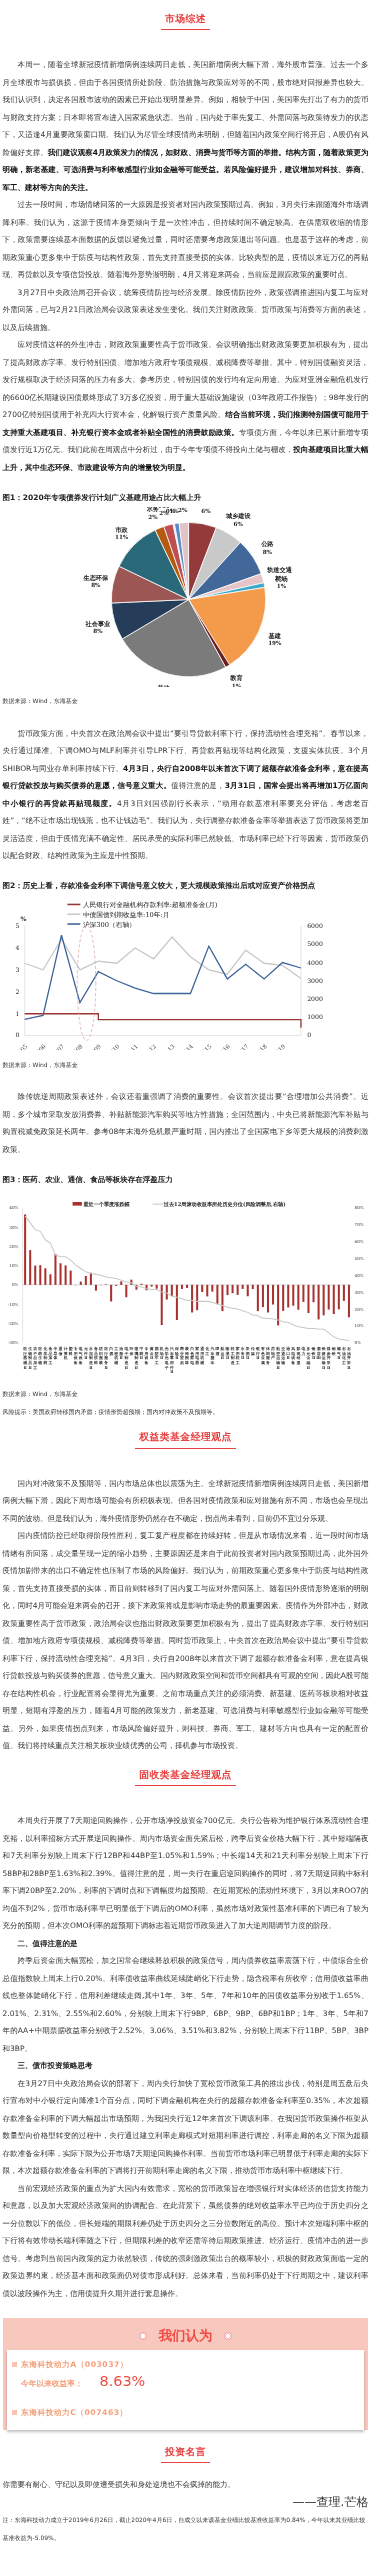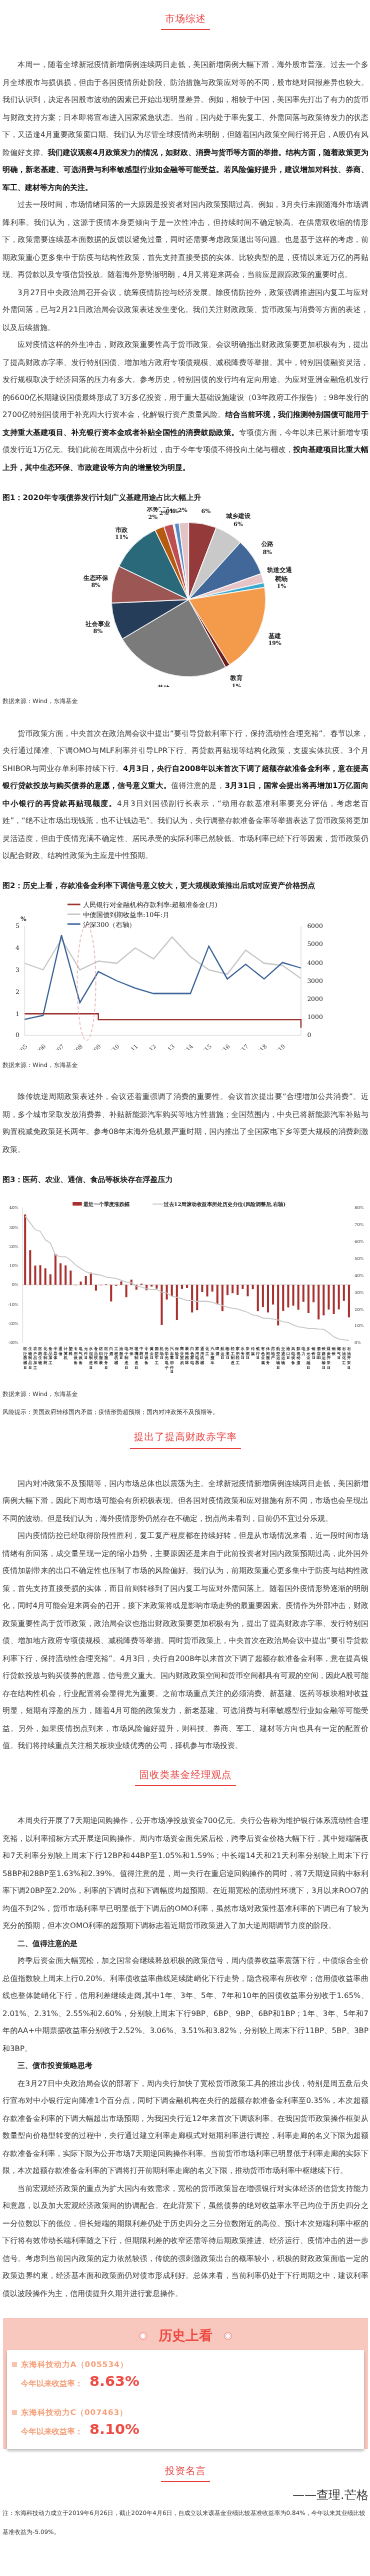--- a/index.html
+++ b/index.html
@@ -1,40 +1,40 @@
 <!DOCTYPE html>
 <html style="font-size:8.2px"><head>
 <meta charset="utf-8">
 <style>
   * { box-sizing: border-box; margin: 0; padding: 0; }
   html, body { width: 371px; background: #ffffff; }
   body { font-family: "DejaVu Sans", "Liberation Sans", sans-serif; color: #333; font-size: 7.5px; }
   .page { width: 371px; padding: 0 2.6px; }
   .sec-title { text-align: center; margin: 14.4px 0 26px; }
-  .sec-title span { display: inline-block; color: #e8403f; font-weight: normal; font-size: 9.8px; padding: 0 4.1px 3.1px; border-bottom: 1.5px solid #e8403f; letter-spacing: 0.5px; }
+  .sec-title span { display: inline-block; color: #e8403f; font-weight: bold; font-size: 9.8px; padding: 0 4.1px 3.1px; border-bottom: 1.5px solid #e8403f; letter-spacing: 0.5px; }
   .sec-title.first { margin-top: 13.4px; }
   p.body { line-height: 17.5px; text-indent: 2em; text-align: justify; margin-bottom: 0; }
   p.body b { color: #111; }
   .fig-title { font-weight: bold; font-size: 7.5px; color: #222; margin: 16.5px 0 4.1px; }
   .source { font-size: 6px; color: #333; margin: 8.2px 0 18.5px; }
   .risk-line { font-size: 6px; color: #333; margin: -9.3px 0 5.2px; }
   .subhead { font-weight: bold; text-indent: 2em; line-height: 17.5px; color: #222; }
   svg text { font-family: "DejaVu Serif", serif; }
   .chart-wrap { position: relative; }
   
   .hot { background: #f8c7bd; margin: 15.5px 0 0; padding: 9.3px 4.1px 0; }
   .hot-title { text-align: center; color: #ef4b43; font-weight: bold; font-size: 13.4px; margin-bottom: 5.2px; }
   .hot-title .pin { display: inline-block; width: 8.2px; height: 8.2px; border-radius: 50%; background: radial-gradient(circle,#fff 30%, #f3a7a5 31%, #fff 60%, #f3a7a5 61%); vertical-align: middle; margin: 0 11.3px; }
   .hot-card { background: #fff; box-shadow: 0 1.5px 2.6px rgba(0,0,0,.25); padding: 10.3px 14.4px 12.4px; margin-bottom: -6.2px; position: relative; }
   .fund { margin-bottom: 18.5px; }
   .fund:last-child { margin-bottom: 0; }
   .fund-name { color: #f4a07a; font-weight: bold; font-size: 7.7px; letter-spacing: 0.5px; }
   .fund-name::before { content: ""; display: inline-block; width: 5.2px; height: 5.2px; background: #f8c2ae; margin-right: 4.1px; margin-left: -9.3px; }
   .fund-line { color: #f4a07a; font-weight: bold; font-size: 7.7px; margin-top: 3.1px; }
-  .fund-line .ret { color: #ef4b43; font-size: 14.4px; font-weight: bold; margin-left: 7px; }
+  .fund-line .ret { color: #ef4b43; font-size: 14.4px; font-weight: normal; margin-left: 17px; }
   .quote { line-height: 17.5px; margin-top: 13.4px; }
   .quote-author { text-align: right; font-size: 12px; }
   .note { font-size: 6px; line-height: 18.5px; }
 </style>
 </head>
 <body>
 
 <div class="page">
 
   <div class="sec-title first"><span>市场综述</span></div>
@@ -480,47 +480,47 @@
         <text x="671.0923076923077" y="312" text-anchor="middle" font-size="7.5" font-weight="bold" fill="#333">石</text>
         <text x="671.0923076923077" y="321" text-anchor="middle" font-size="7.5" font-weight="bold" fill="#333">油</text>
         <text x="671.0923076923077" y="330" text-anchor="middle" font-size="7.5" font-weight="bold" fill="#333">开</text>
         <text x="671.0923076923077" y="339" text-anchor="middle" font-size="7.5" font-weight="bold" fill="#333">采</text>
         <text x="671.0923076923077" y="348" text-anchor="middle" font-size="7.5" font-weight="bold" fill="#333">Ⅱ</text>
       </svg>
   </div>
   <div class="source">数据来源：Wind，东海基金</div>
   <div class="risk-line">风险提示：美国政府转移国内矛盾；疫情形势超预期；国内对冲政策不及预期等。</div>
 
-  <div class="sec-title"><span>提出了提高财政赤字率</span></div>
+  <div class="sec-title"><span>权益类基金经理观点</span></div>
   <p class="body">国内对冲政策不及预期等，国内市场总体也以震荡为主。全球新冠疫情新增病例连续两日走低，美国新增病例大幅下滑，因此下周市场可能会有所积极表现。但各国对疫情政策和应对措施有所不同，市场也会呈现出不同的波动。但是我们认为，海外疫情形势仍然存在不确定，拐点尚未看到，目前仍不宜过分乐观。</p>
   <p class="body">国内疫情防控已经取得阶段性胜利，复工复产程度都在持续好转，但是从市场情况来看，近一段时间市场情绪有所回落，成交量呈现一定的缩小趋势，主要原因还是来自于此前投资者对国内政策预期过高，此外国外疫情加剧带来的出口不确定性也压制了市场的风险偏好。我们认为，前期政策重心更多集中于防疫与结构性政策，首先支持直接受损的实体，而目前则转移到了国内复工与应对外需回落上。随着国外疫情形势逐渐的明朗化，同时4月可能会迎来两会的召开，接下来政策将或是影响市场走势的最重要因素。疫情作为外部冲击，财政政策重要性高于货币政策，政治局会议也指出财政政策要更加积极有为，提出了提高财政赤字率、发行特别国债、增加地方政府专项债规模、减税降费等举措。同时货币政策上，中央首次在政治局会议中提出“要引导贷款利率下行，保持流动性合理充裕”。4月3日，央行自2008年以来首次下调了超额存款准备金利率，意在提高银行贷款投放与购买债券的意愿，信号意义重大。国内财政政策空间和货币空间都具有可观的空间，因此A股可能存在结构性机会，行业配置将会显得尤为重要。之前市场重点关注的必须消费、新基建、医药等板块相对收益明显，短期有浮盈的压力，随着4月可能的政策发力，新老基建、可选消费与利率敏感型行业如金融等可能受益。另外，如果疫情拐点到来，市场风险偏好提升，则科技、券商、军工、建材等方向也具有一定的配置价值。我们将持续重点关注相关板块业绩优秀的公司，择机参与市场投资。</p>
 
   <div class="sec-title"><span>固收类基金经理观点</span></div>
   <p class="body">本周央行开展了7天期逆回购操作，公开市场净投放资金700亿元。央行公告称为维护银行体系流动性合理充裕，以利率招标方式开展逆回购操作。周内市场资金面先紧后松，跨季后资金价格大幅下行，其中短端隔夜和7天利率分别较上周末下行12BP和44BP至1.05%和1.59%；中长端14天和21天利率分别较上周末下行58BP和28BP至1.63%和2.39%。值得注意的是，周一央行在重启逆回购操作的同时，将7天期逆回购中标利率下调20BP至2.20%，利率的下调时点和下调幅度均超预期。在近期宽松的流动性环境下，3月以来ROO7的均值不到2%，货币市场利率早已明显低于下调后的OMO利率，虽然市场对政策性基准利率的下调已有了较为充分的预期，但本次OMO利率的超预期下调标志着近期货币政策进入了加大逆周期调节力度的阶段。</p>
   <div class="subhead">二、值得注意的是</div>
   <p class="body">跨季后资金面大幅宽松，加之国常会继续释放积极的政策信号，周内债券收益率震荡下行，中债综合全价总值指数较上周末上行0.20%。利率债收益率曲线延续陡峭化下行走势，隐含税率有所收窄；信用债收益率曲线也整体陡峭化下行，信用利差继续走阔,其中1年、3年、5年、7年和10年的国债收益率分别收于1.65%、2.01%、2.31%、2.55%和2.60%，分别较上周末下行9BP、6BP、9BP、6BP和1BP；1年、3年、5年和7年的AA+中期票据收益率分别收于2.52%、3.06%、3.51%和3.82%，分别较上周末下行11BP、5BP、3BP和3BP。</p>
   <div class="subhead">三、债市投资策略思考</div>
   <p class="body">在3月27日中央政治局会议的部署下，周内央行加快了宽松货币政策工具的推出步伐，特别是周五盘后央行宣布对中小银行定向降准1个百分点，同时下调金融机构在央行的超额存款准备金利率至0.35%，本次超额存款准备金利率的下调大幅超出市场预期，为我国央行近12年来首次下调该利率。在我国货币政策操作框架从数量型向价格型转变的过程中，央行通过建立利率走廊模式对短期利率进行调控，利率走廊的名义下限为超额存款准备金利率，实际下限为公开市场7天期逆回购操作利率。当前货币市场利率已明显低于利率走廊的实际下限，本次超额存款准备金利率的下调将打开前期利率走廊的名义下限，推动货币市场利率中枢继续下行。</p>
   <p class="body">当前宏观经济政策的重点为扩大国内有效需求，宽松的货币政策旨在增强银行对实体经济的信贷支持能力和意愿，以及加大宏观经济政策间的协调配合。在此背景下，虽然债券的绝对收益率水平已均位于历史四分之一分位数以下的低位，但长短端的期限利差仍处于历史四分之三分位数附近的高位。预计本次短端利率中枢的下行将有效带动长端利率随之下行，但期限利差的收窄还需等待后期政策推进、经济运行、疫情冲击的进一步信号。考虑到当前国内政策的定力依然较强，传统的强刺激政策出台的概率较小，积极的财政政策面临一定的政策边界约束，经济基本面和政策面仍对债市形成利好。总体来看，当前利率仍处于下行周期之中，建议利率债以波段操作为主，信用债提升久期并进行套息操作。</p>
 
   <div class="hot">
     <div class="hot-title">
-      <span class="pin"></span><span>历史上看</span><span class="pin"></span>
+      <span class="pin"></span><span>我们认为</span><span class="pin"></span>
     </div>
     <div class="hot-card">
       <div class="fund">
-        <div class="fund-name">东海科技动力A（005534）</div>
+        <div class="fund-name">东海科技动力A（003037）</div>
         <div class="fund-line"><span>今年以来收益率：</span><span class="ret">8.63%</span></div>
       </div>
       <div class="fund">
         <div class="fund-name">东海科技动力C（007463）</div>
-        <div class="fund-line"><span>今年以来收益率：</span><span class="ret">8.10%</span></div>
       </div>
     </div>
   </div>
   <div style="height:12.4px"></div>
 
   <div class="sec-title" style="margin:9.3px 0 5.2px"><span>投资名言</span></div>
+  <div class="quote">你需要有耐心、守纪以及即使遭受损失和身处逆境也不会疯掉的能力。</div>
   <div class="quote-author">——查理.芒格</div>
   <div class="note">注：东海科技动力成立于2019年6月26日，截止2020年4月6日，自成立以来该基金业绩比较基准收益率为0.84%，今年以来其业绩比较基准收益为-5.09%。</div>
 
 </div>
 
 
 </body></html>

